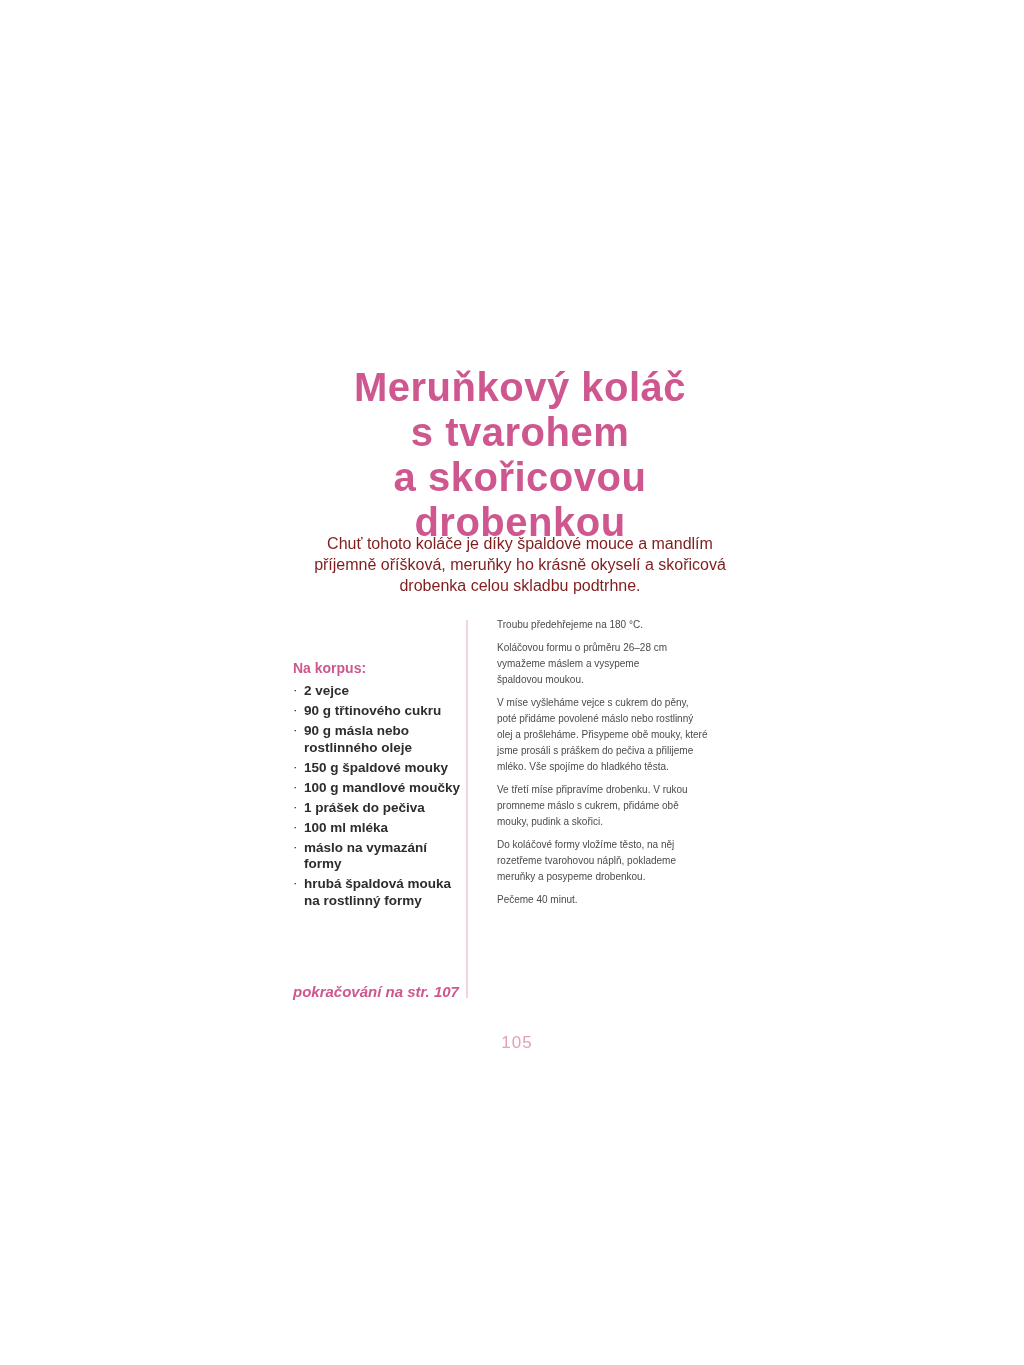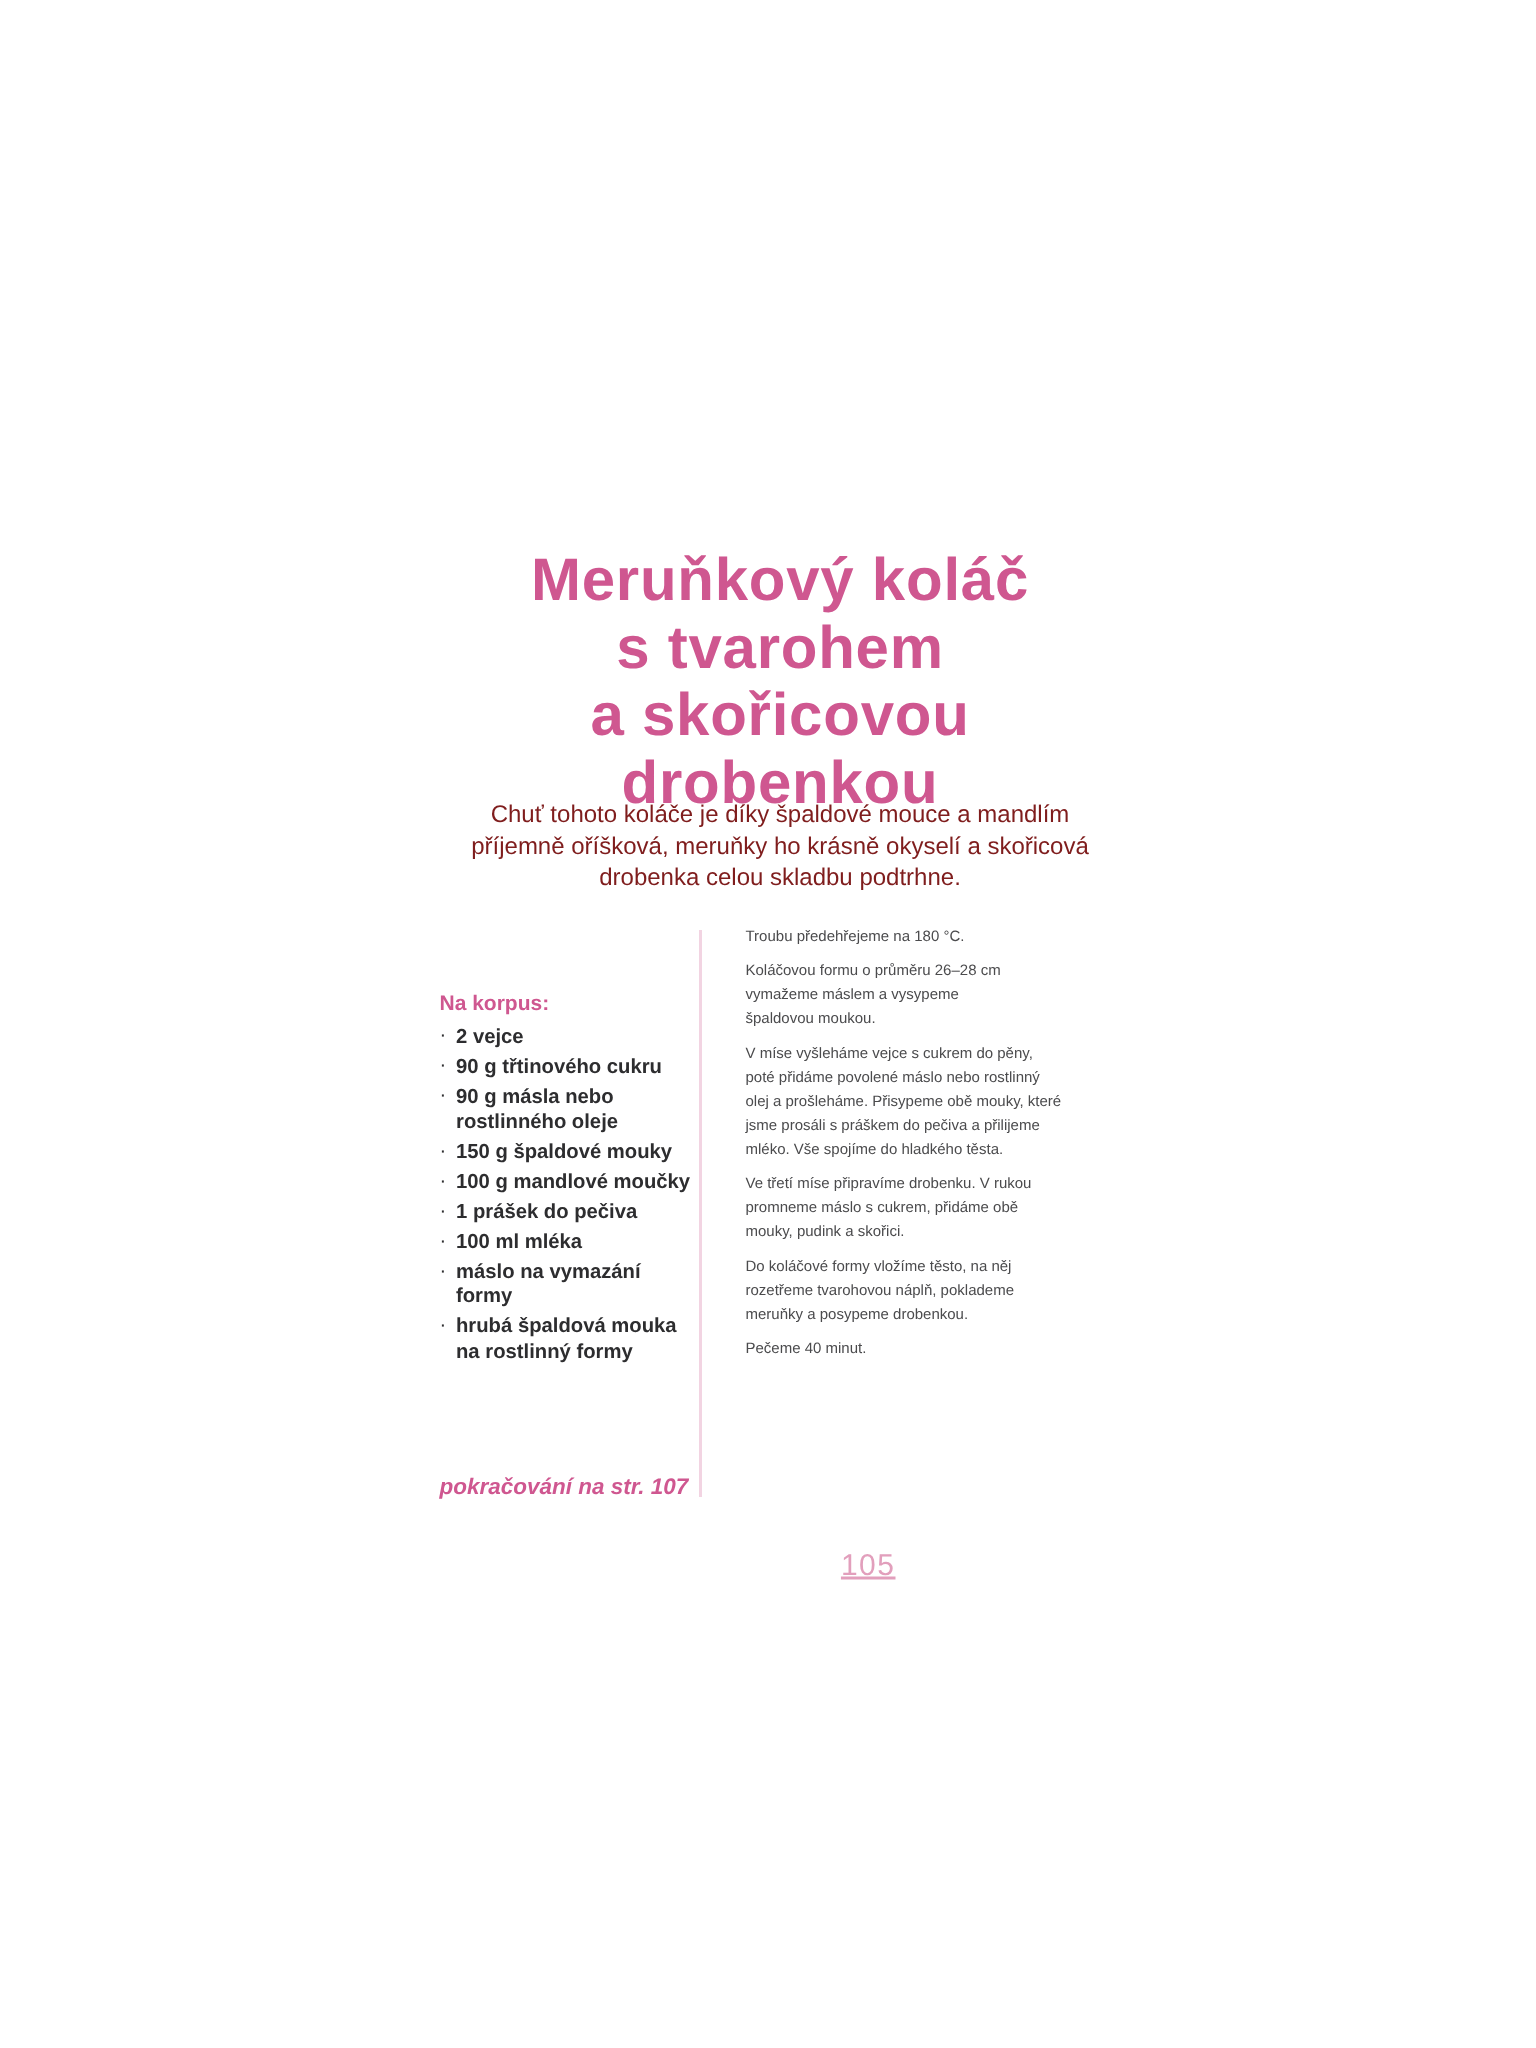--- a/index.html
+++ b/index.html
@@ -105,25 +105,24 @@
     color: #cf5790;
     font-size: 15px;
     font-weight: bold;
     font-style: italic;
   }
   .page-number {
     position: absolute;
     left: 437px;
     top: 1033px;
     width: 160px;
-    text-align: right;
+    text-align: center;
     color: #e29fbc;
-    font-size: 20px;
+    font-size: 17px;
     letter-spacing: 1px;
-    text-decoration: underline;
   }
 </style>
 </head>
 <body>
 
 <div class="page">
 
   <h1 class="recipe-title">Meruňkový koláč
 s tvarohem
 a skořicovou

